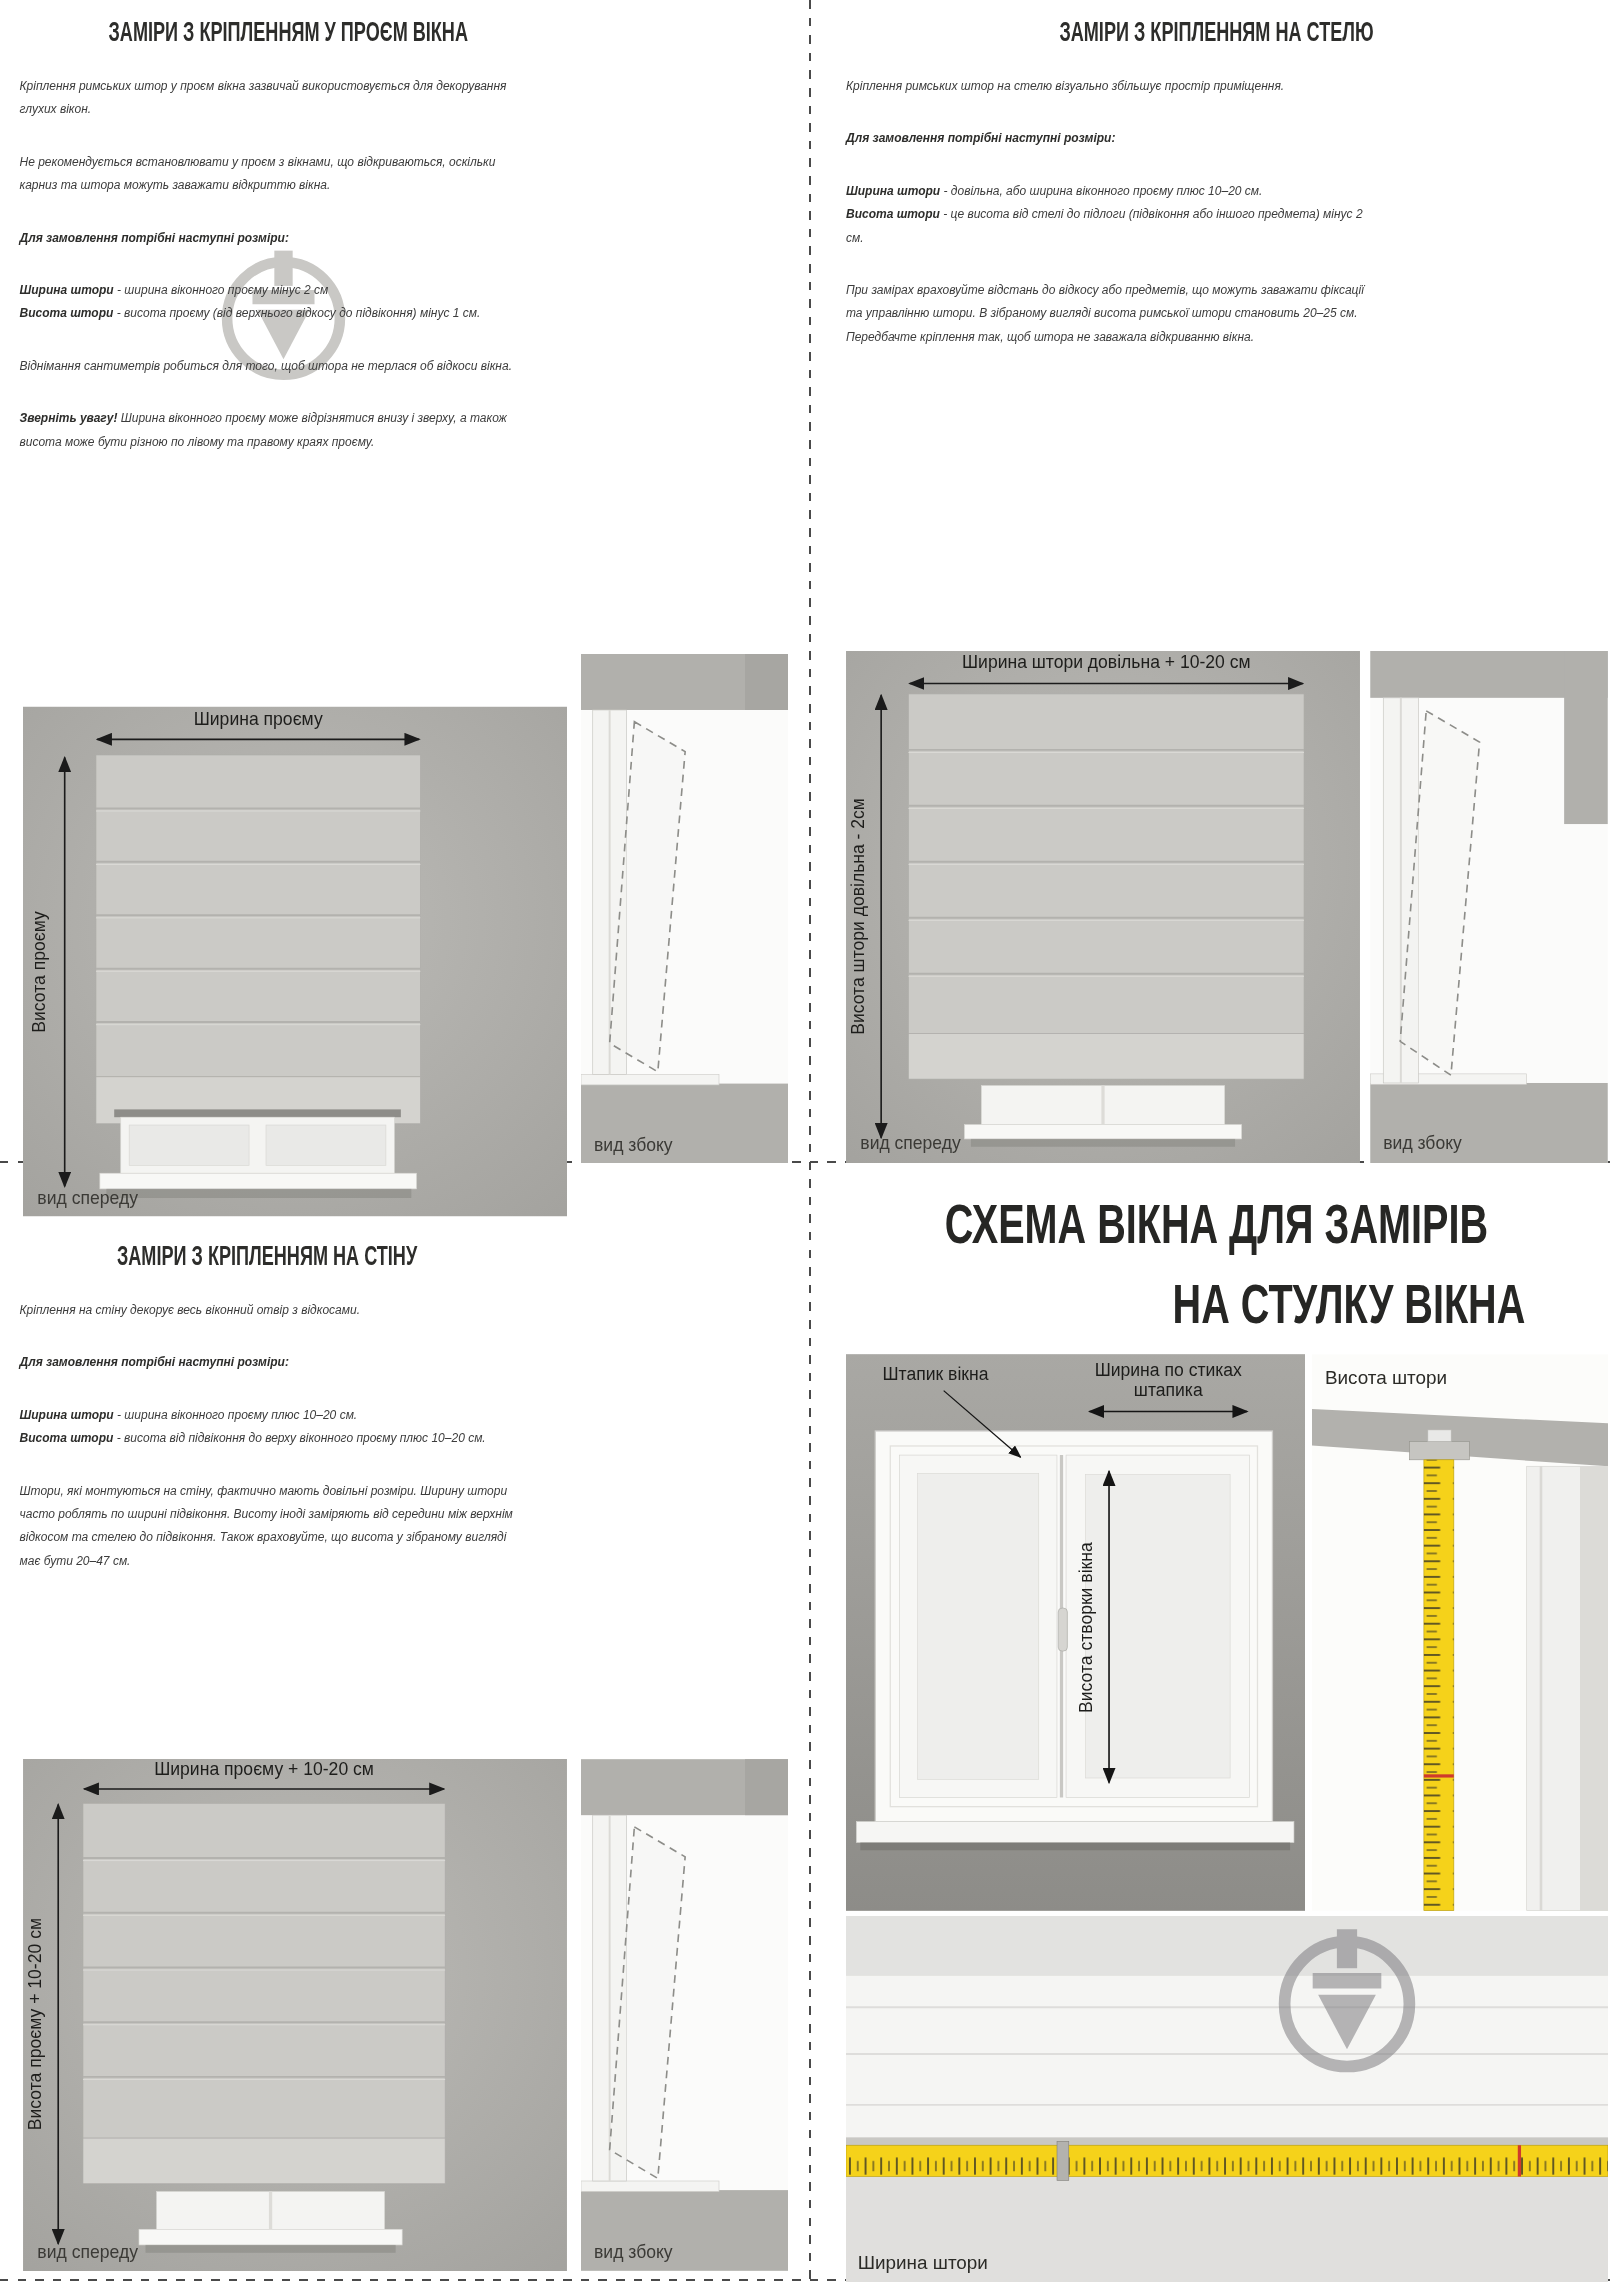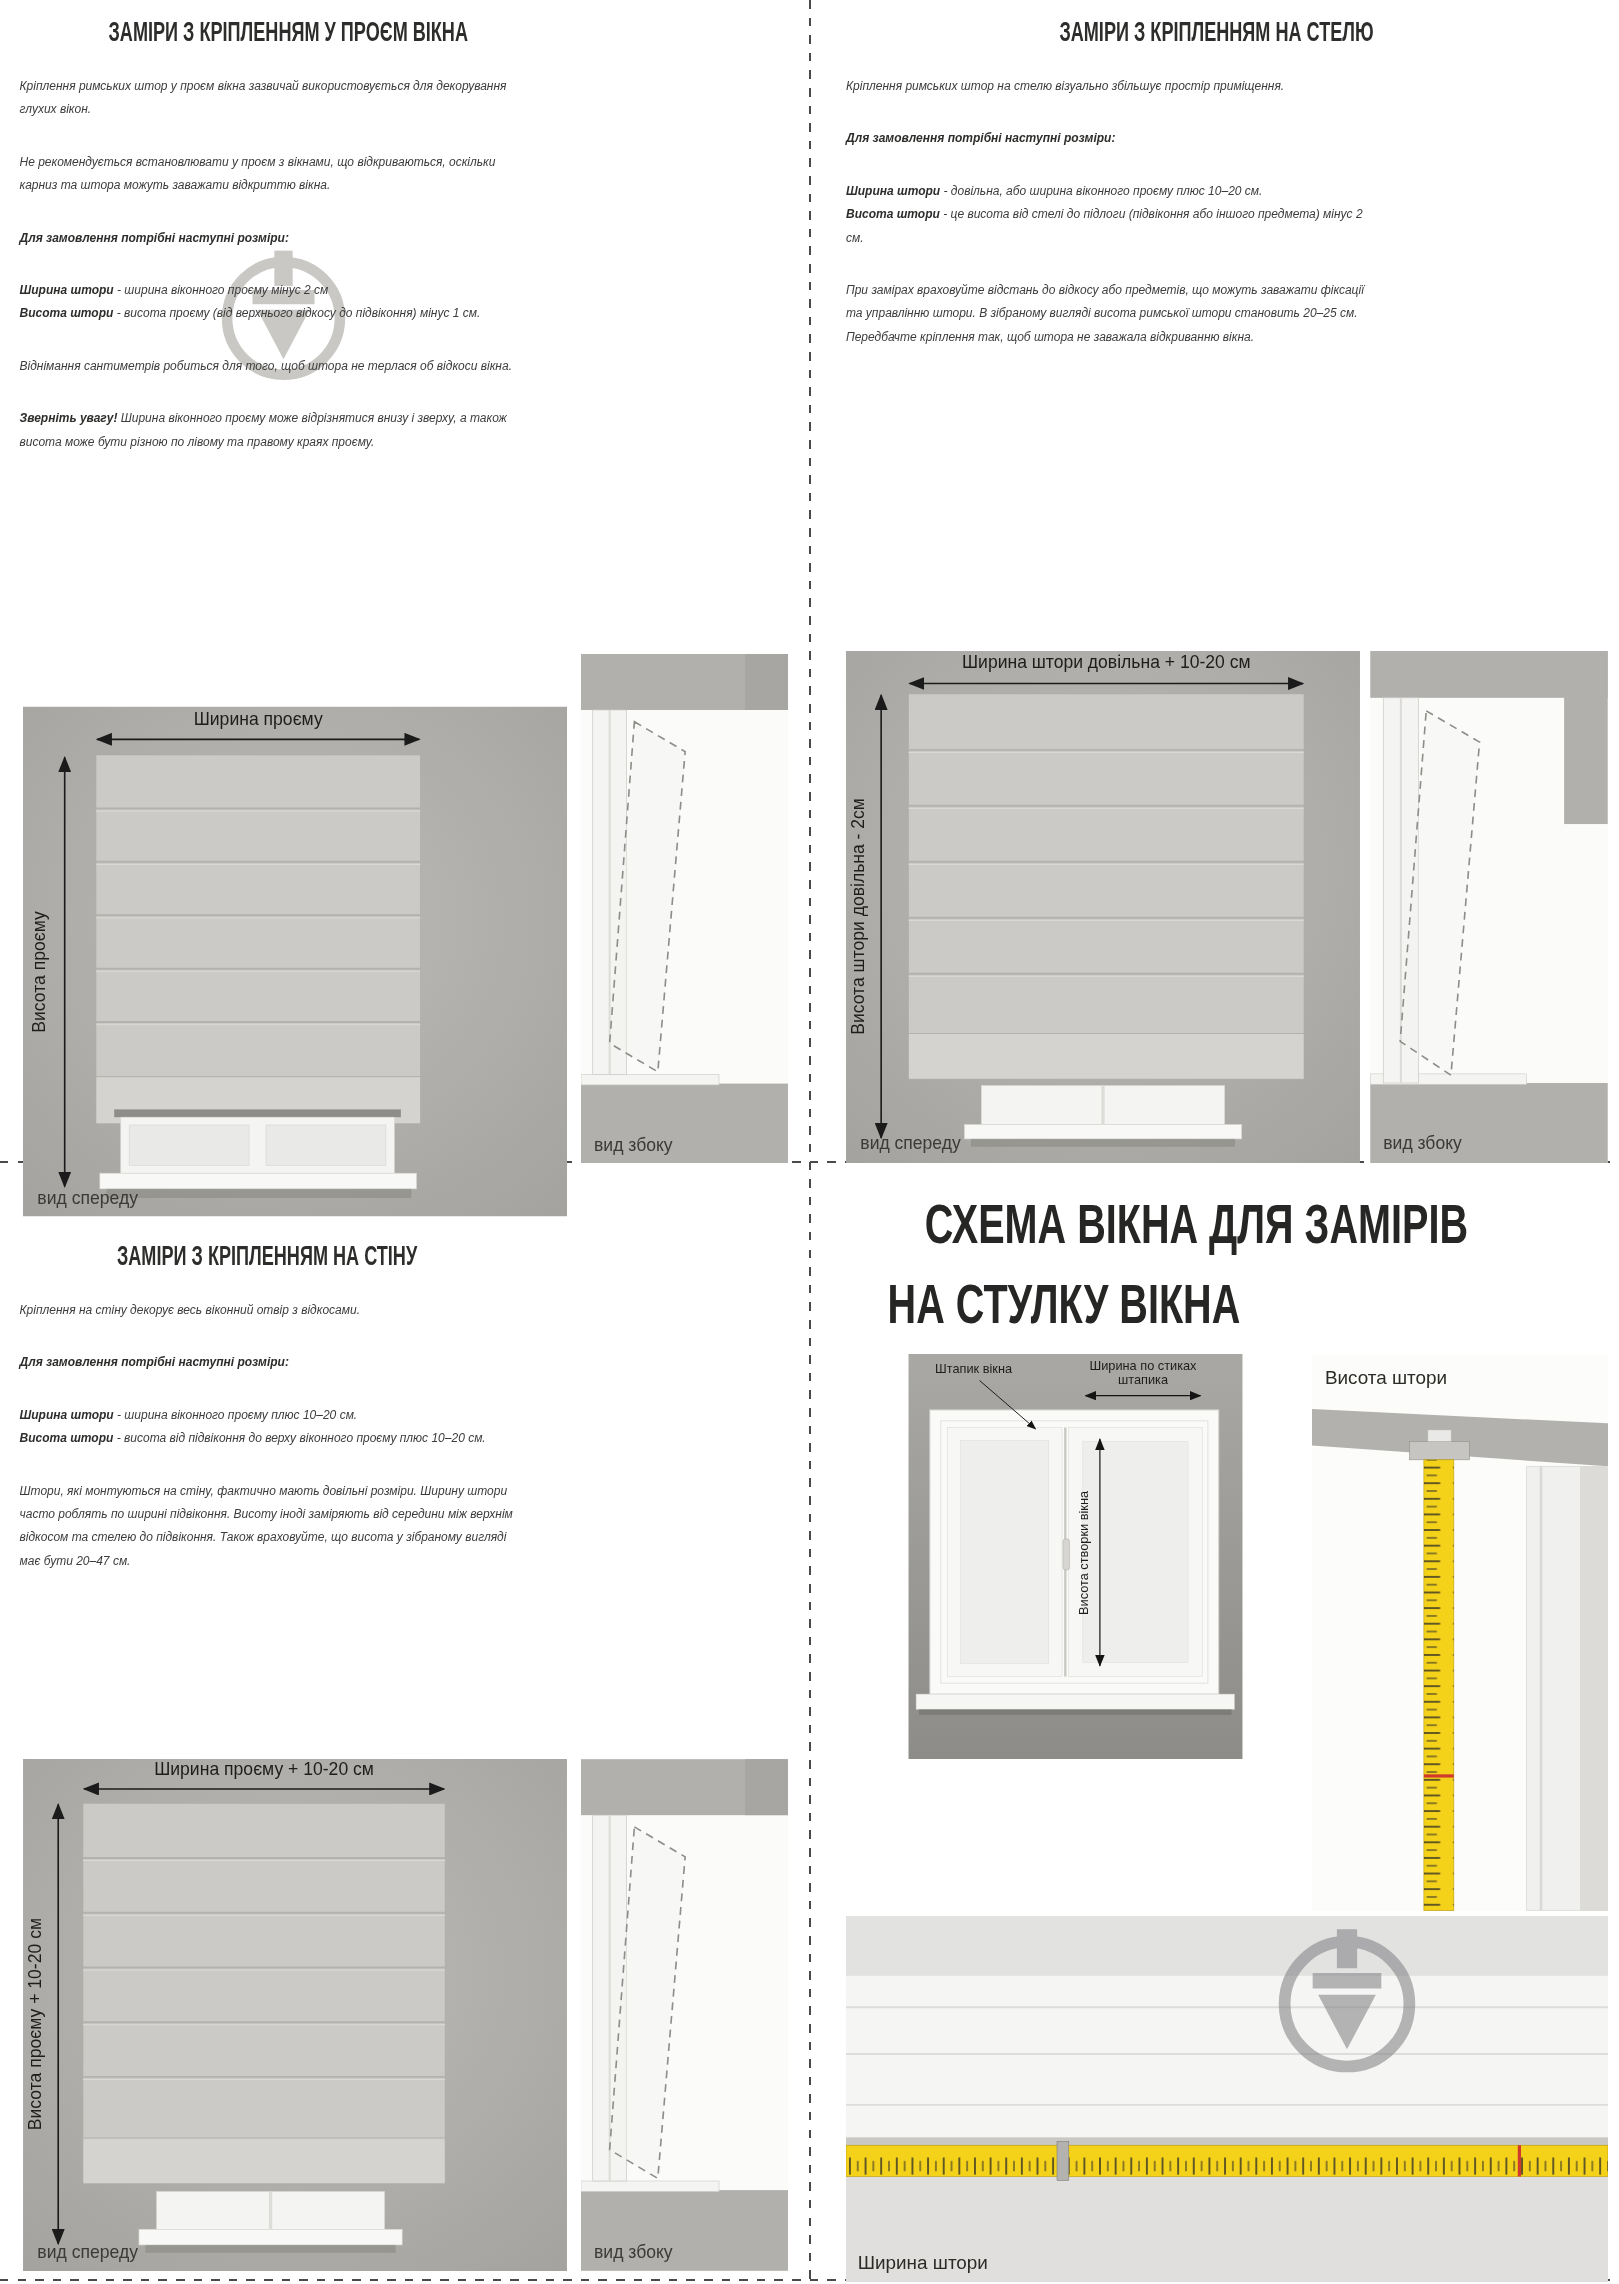--- a/index.html
+++ b/index.html
@@ -15,21 +15,21 @@
     background:repeating-linear-gradient(to bottom,#4a4a4a 0 8.5px,transparent 8.5px 17.6px);}
   .hdash{position:absolute;left:0;width:1619px;height:2px;
     background:repeating-linear-gradient(to right,#4a4a4a 0 8.5px,transparent 8.5px 17.6px);}
   .quad{position:absolute;z-index:2;}
   .sec-title{text-align:center;margin:0 0 27px 0;}
   .sec-title .tt{display:inline-block;white-space:nowrap;font-size:27px;font-weight:bold;
     color:#2d2d2b;transform:scaleX(.67);transform-origin:center;}
   .quad p{margin:0 0 29px 0;font-size:12px;line-height:23.4px;color:#3c3c3c;font-style:italic;}
   .quad p.tight{margin-bottom:0;}
   .quad b{color:#2d2d2b;}
-  .big-line{text-align:left;margin:0;line-height:64px;}
+  .big-line{text-align:right;margin:0;line-height:64px;}
   .big-line .tt{display:inline-block;white-space:nowrap;font-size:55px;font-weight:bold;
     color:#262624;transform:scaleX(.72);transform-origin:center;}
   .fig{position:absolute;z-index:1;}
   .fig svg{display:block;width:100%;height:100%;}
   svg text{font-family:"Liberation Sans",sans-serif;}
   .lbl{font-size:27px;fill:#1d1d1b;}
   .vlbl{font-size:27px;fill:#3b3a36;}
   .wm{position:absolute;}
   .wm svg{display:block;width:100%;height:100%;}
 </style>
@@ -266,21 +266,21 @@
   </g>
   <g>
     <rect x="18" y="86" width="52" height="562" fill="#f4f4f2" stroke="#c6c5c1"></rect>
     <line x1="44" y1="86" x2="44" y2="648" stroke="#dbdad6" stroke-width="3"></line>
     <polygon points="82,104 160,150 118,644 44,600" fill="#f1f1ef" fill-opacity="0.35" stroke="#8d8d89" stroke-width="2.5" stroke-dasharray="12 9"></polygon>
   </g>
   <text class="vlbl" x="20" y="766">вид збоку</text>
 </svg>
 </div>
 
-<div class="fig" style="left:846px;top:1354px;width:459px;height:405px;border-radius:30px;">
+<div class="fig" style="left:846px;top:1354px;width:459px;height:557px;border-radius:30px;">
 <svg viewBox="0 0 705 855">
   <defs>
     <linearGradient id="wgSch" x1="0" y1="0" x2="0" y2="1">
       <stop offset="0%" stop-color="#a9a8a4"></stop>
           <stop offset="100%" stop-color="#8d8c88"></stop>
     </linearGradient>
     <marker id="arSch" orient="auto-start-reverse" markerWidth="10" markerHeight="8" refX="9" refY="4">
       <path d="M0,0 L10,4 L0,8 z" fill="#141414"></path>
     </marker>
   </defs>

